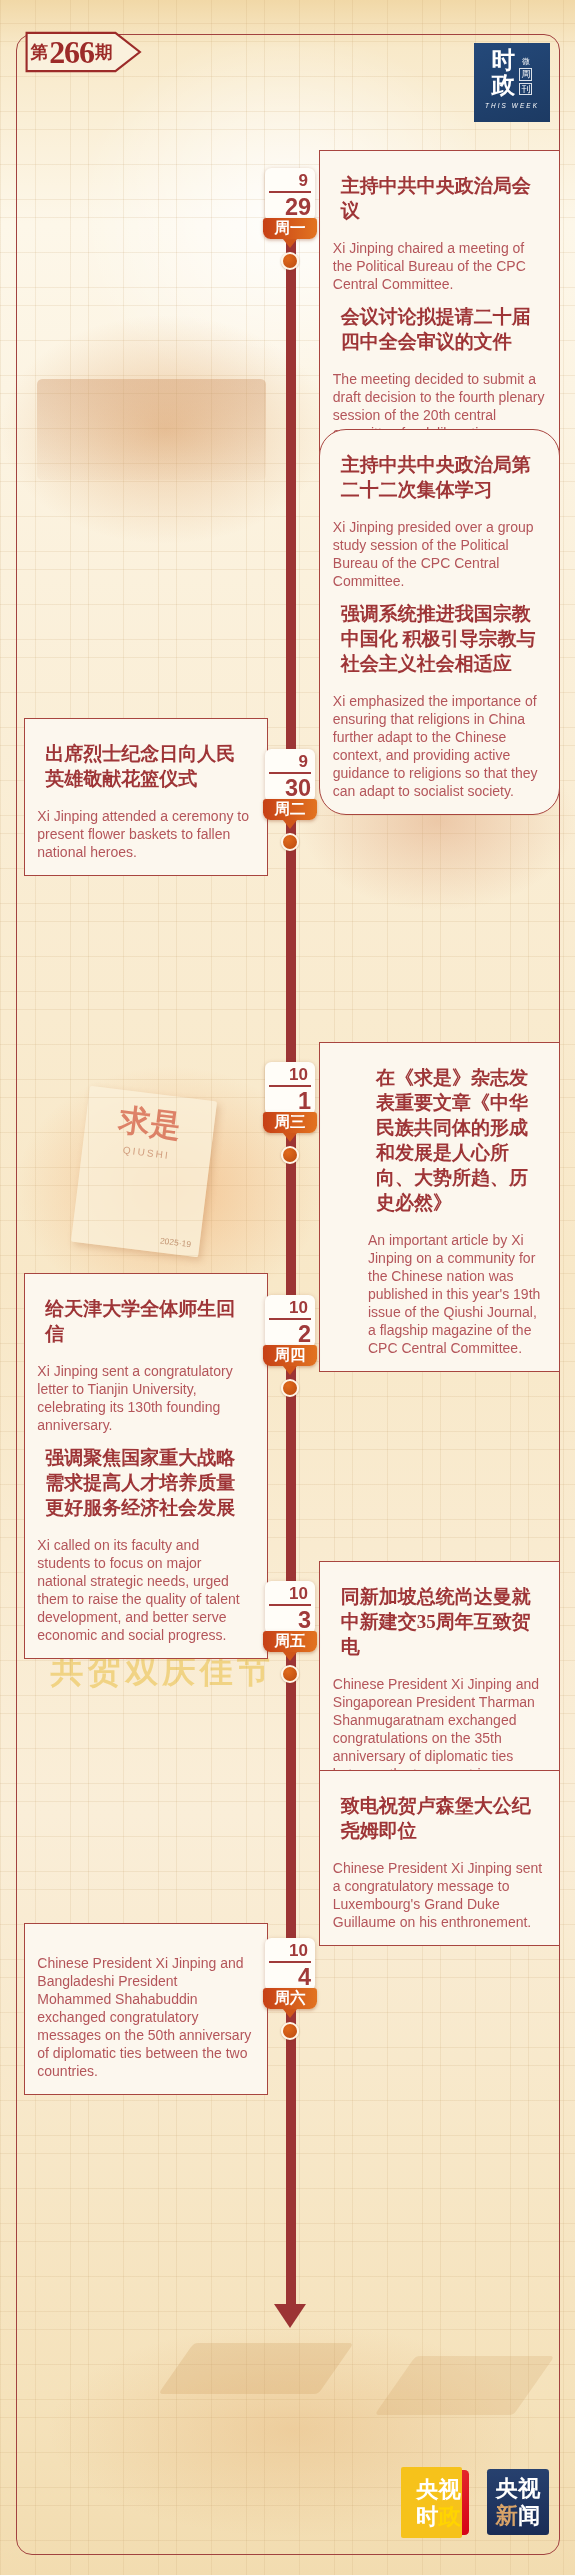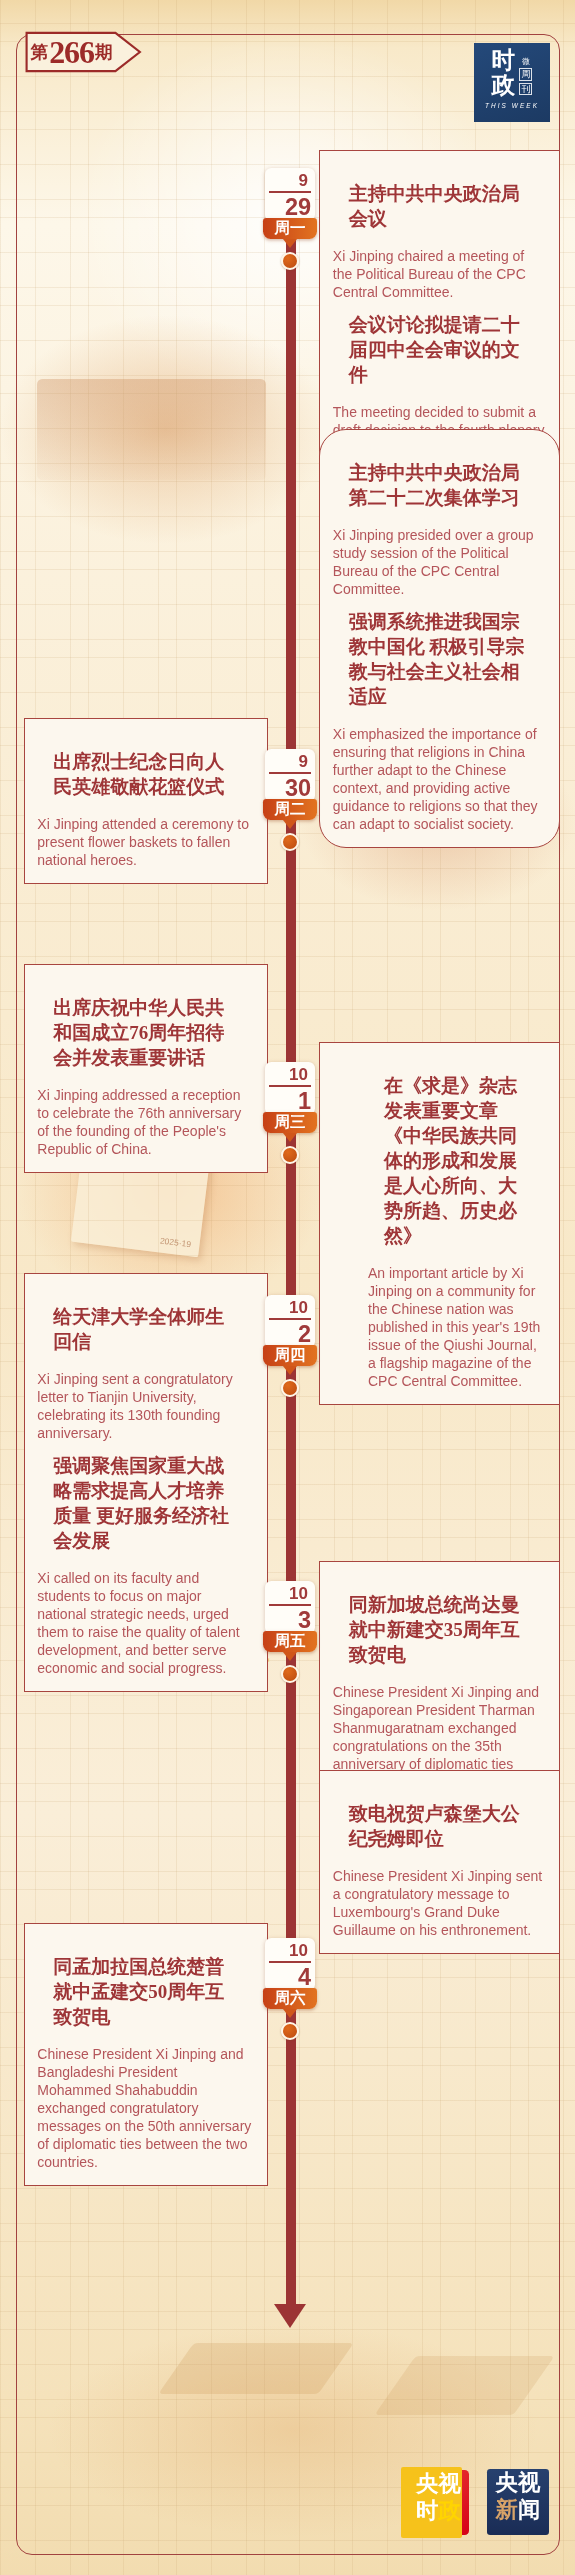--- a/index.html
+++ b/index.html
@@ -43,21 +43,21 @@
   .day .wk{height:21.3px;margin-top:-3.2px;background:linear-gradient(90deg,#c64016,#e27320);border-radius:3.2px 3.2px 7.5px 7.5px;
     color:#fff;font-size:15.5px;font-weight:bold;display:flex;align-items:center;justify-content:center;
     box-shadow:0 1.6px 3.2px rgba(140,60,20,.35);}
   .day .ptr{width:0;height:0;margin:-0.5px auto 0;border-left:7px solid transparent;border-right:7px solid transparent;border-top:9.6px solid #d0561a;}
   .day .node{width:14px;height:14px;border-radius:50%;margin:4.8px auto 0;background:radial-gradient(circle at 35% 30%,#e06a1c,#bb4a10);
     border:2.1px solid #fff6e8;box-shadow:0 0.5px 2.1px rgba(120,60,20,.4);}
   
   .card{position:absolute;background:#fcf7ee;border:1.6px solid #a8453f;padding:14px 12.8px;box-sizing:border-box;z-index:2;}
   .card.right{left:319px;width:241px;}
   .card.left{left:23.5px;width:244px;}
-  .card .cn{margin:16px;font-family:"Liberation Serif",serif;font-size:19px;line-height:25px;font-weight:bold;color:#9e3537;}
+  .card .cn{margin:8px;font-family:"Liberation Serif",serif;font-size:19px;line-height:25px;font-weight:bold;color:#9e3537;}
   .card .en{margin:16px 0 0;font-size:14px;line-height:18px;color:#b4555a;}
   .card .mt{margin-top:10.7px;}
   .c1{top:150px;} .c2{top:429px;border-radius:27px;} .c3{top:718px;} .c4{top:964px;} .c5{top:1042px;padding-left:48px;}
   .c6{top:1273px;} .c7{top:1561px;} .c8{top:1770px;} .c9{top:1923px;}
   .d1{top:168px;} .d2{top:749px;} .d3{top:1062px;} .d4{top:1295px;} .d5{top:1581px;} .d6{top:1938px;}
   
   .deco{position:absolute;pointer-events:none;z-index:0;}
   .deco1{left:0;top:315px;width:331px;height:229px;background:radial-gradient(closest-side,rgba(220,155,92,.45),rgba(220,155,92,0));}
   .deco1b{left:37px;top:379px;width:229px;height:101px;background:linear-gradient(180deg,rgba(190,115,60,.28),rgba(190,115,60,.04));border-radius:5.3px;}
   .deco2{left:299px;top:730px;width:277px;height:181px;background:radial-gradient(closest-side,rgba(205,115,65,.30),rgba(205,115,65,0));}
@@ -71,21 +71,21 @@
   .qiushi .q1{margin-top:8.5px;font-family:"Liberation Serif",serif;font-weight:bold;font-size:31px;color:rgba(216,110,85,.85);}
   .qiushi .q2{margin-top:3.2px;font-size:10px;letter-spacing:2.1px;color:rgba(205,150,118,.9);}
   .qiushi .q3{margin-top:auto;margin-bottom:7.5px;align-self:flex-end;margin-right:8.5px;font-size:8.5px;color:rgba(190,140,105,.9);}
   .tju{position:absolute;left:29px;top:1599px;width:267px;z-index:0;opacity:.55;pointer-events:none;}
   .tju .band{position:absolute;left:0;top:0;width:267px;height:53px;background:rgba(160,150,128,.25);}
   .tju .t1{position:relative;font-size:29px;font-weight:bold;color:#e9b83f;text-align:center;line-height:31px;}
   .tju .t2{position:relative;font-size:16px;color:#f6e7c2;text-align:center;line-height:21.3px;letter-spacing:2.1px;}
   .tju .t3{position:relative;font-size:33px;font-weight:bold;color:#eabf44;letter-spacing:4.3px;line-height:39px;text-align:center;}
   
   .credits{position:absolute;left:45px;top:2425px;z-index:3;color:#a34b42;font-size:14.4px;line-height:16.5px;font-weight:bold;}
-  .flogo{position:absolute;z-index:3;border-radius:4.3px;display:flex;flex-direction:column;align-items:center;justify-content:flex-start;
+  .flogo{position:absolute;z-index:3;border-radius:4.3px;display:flex;flex-direction:column;align-items:center;justify-content:center;
     font-weight:bold;font-size:22.4px;line-height:27px;color:#fff;font-family:"Liberation Serif",serif;}
   .flogo.red{left:408px;top:2470px;width:61px;height:65px;background:linear-gradient(135deg,#f0483c,#d50017);}
   .flogo.red::before{content:"";position:absolute;left:-7px;top:-3.2px;width:61px;height:71px;background:#f6c21b;z-index:-1;border-radius:2.1px;}
   .flogo.blue{left:487px;top:2469px;width:62px;height:66px;background:linear-gradient(180deg,#27416f,#1a2c55);border-radius:3.2px;}
   .flogo .y{color:#ffd400;}
   .flogo .t{color:#d8a368;}
 </style>
 </head>
 <body>
 
@@ -212,24 +212,20 @@
     <p class="en">Xi Jinping presided over a group study session of the Political Bureau of the CPC Central Committee.</p>
     <h2 class="cn mt">强调系统推进我国宗教中国化 积极引导宗教与社会主义社会相适应</h2>
     <p class="en">Xi emphasized the importance of ensuring that religions in China further adapt to the Chinese context, and providing active guidance to religions so that they can adapt to socialist society.</p>
   </section>
 
   <section class="card left c3">
     <h2 class="cn">出席烈士纪念日向人民英雄敬献花篮仪式</h2>
     <p class="en">Xi Jinping attended a ceremony to present flower baskets to fallen national heroes.</p>
   </section>
 
-  <section class="card left c4">
-    <h2 class="cn">出席庆祝中华人民共和国成立76周年招待会并发表重要讲话</h2>
-    <p class="en">Xi Jinping addressed a reception to celebrate the 76th anniversary of the founding of the People's Republic of China.</p>
-  </section>
 
   <section class="card right c5">
     <h2 class="cn">在《求是》杂志发表重要文章《中华民族共同体的形成和发展是人心所向、大势所趋、历史必然》</h2>
     <p class="en">An important article by Xi Jinping on a community for the Chinese nation was published in this year's 19th issue of the Qiushi Journal, a flagship magazine of the CPC Central Committee.</p>
   </section>
 
   <section class="card left c6">
     <h2 class="cn">给天津大学全体师生回信</h2>
     <p class="en">Xi Jinping sent a congratulatory letter to Tianjin University, celebrating its 130th founding anniversary.</p>
     <h2 class="cn mt">强调聚焦国家重大战略需求提高人才培养质量 更好服务经济社会发展</h2>
@@ -240,21 +236,20 @@
     <h2 class="cn">同新加坡总统尚达曼就中新建交35周年互致贺电</h2>
     <p class="en">Chinese President Xi Jinping and Singaporean President Tharman Shanmugaratnam exchanged congratulations on the 35th anniversary of diplomatic ties between the two countries.</p>
   </section>
 
   <section class="card right c8">
     <h2 class="cn">致电祝贺卢森堡大公纪尧姆即位</h2>
     <p class="en">Chinese President Xi Jinping sent a congratulatory message to Luxembourg's Grand Duke Guillaume on his enthronement.</p>
   </section>
 
   <section class="card left c9">
-    <h2 class="cn">同孟加拉国总统楚普就中孟建交50周年互致贺电</h2>
     <p class="en">Chinese President Xi Jinping and Bangladeshi President Mohammed Shahabuddin exchanged congratulatory messages on the 50th anniversary of diplomatic ties between the two countries.</p>
   </section>
 
 
   <div class="flogo red">
     <span>央视</span>
     <span><span>时</span><span class="y">政</span></span>
   </div>
   <div class="flogo blue">
     <span>央视</span>

